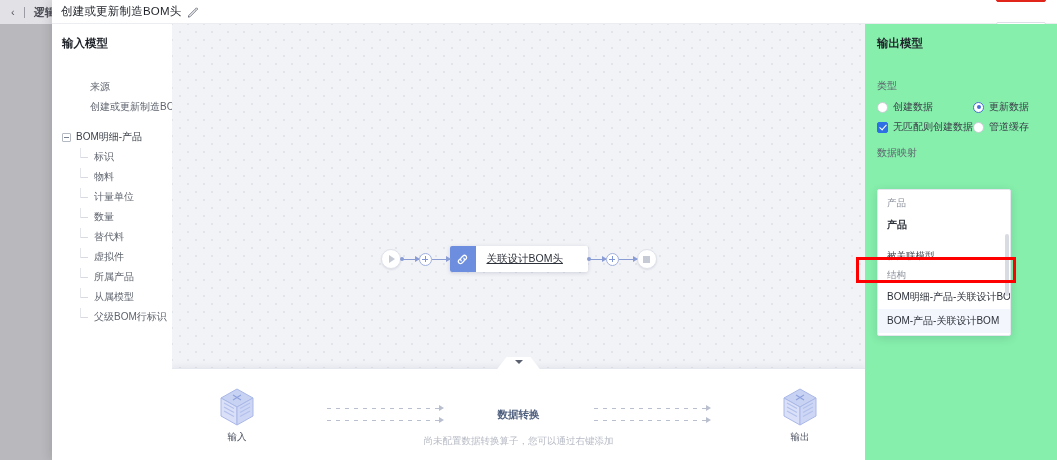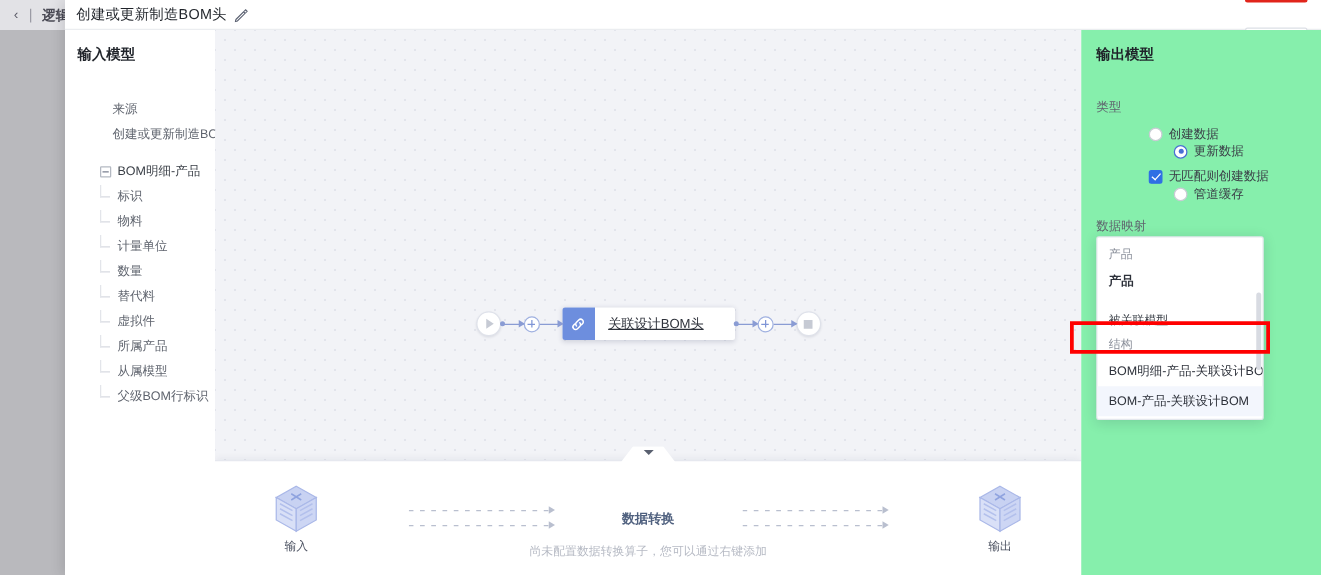--- a/index.html
+++ b/index.html
@@ -90,21 +90,21 @@
     padding: 12px 0 0 0;
     overflow: hidden;
   }
   .panel-title {
     font-size: 11.5px; font-weight: bold; color: #1f2329;
     padding: 0 0 0 10px; margin-bottom: 26px;
   }
   .tree { font-size: 10px; color: #5f646e; }
   .tree-row {
     display: flex; align-items: center;
-    height: 20px; padding-left: 28px; cursor: pointer;
+    height: 20px; padding-left: 10px; cursor: pointer;
     white-space: nowrap;
   }
   .tree-row.lvl1 { padding-left: 38px; }
   .tree-row.lvl2 { padding-left: 28px; }
   .tree-row.group { color: #3b4048; }
   .tree-toggle {
     width: 9px; height: 9px; border: 1px solid #b4b9c2;
     margin-right: 5px; position: relative; flex: 0 0 9px;
     background: #fff; border-radius: 1px;
   }
@@ -269,21 +269,21 @@
     padding: 12px 0 0 12px;
     position: relative;
   }
   .rp-title {
     font-size: 11.5px; font-weight: bold; color: #1f2329;
     margin-bottom: 28px;
   }
   .field-label { font-size: 10px; color: #5f646e; margin-bottom: 7px; }
   .opt-row {
     display: flex; align-items: center;
-    margin-bottom: 6px; font-size: 10px; color: #3b4048; flex-direction: column;
+    margin-bottom: 6px; font-size: 10px; color: #3b4048;
   }
   .opt { display: flex; align-items: center; cursor: pointer; white-space: nowrap; }
   .opt.w1 { width: 96px; }
   .radio {
     width: 11px; height: 11px; border-radius: 50%;
     border: 1px solid #c9ccd4; background: #fff;
     margin-right: 5px; flex: 0 0 11px; position: relative;
   }
   .radio.checked { border-color: #4a6fd4; }
   .radio.checked::after {

